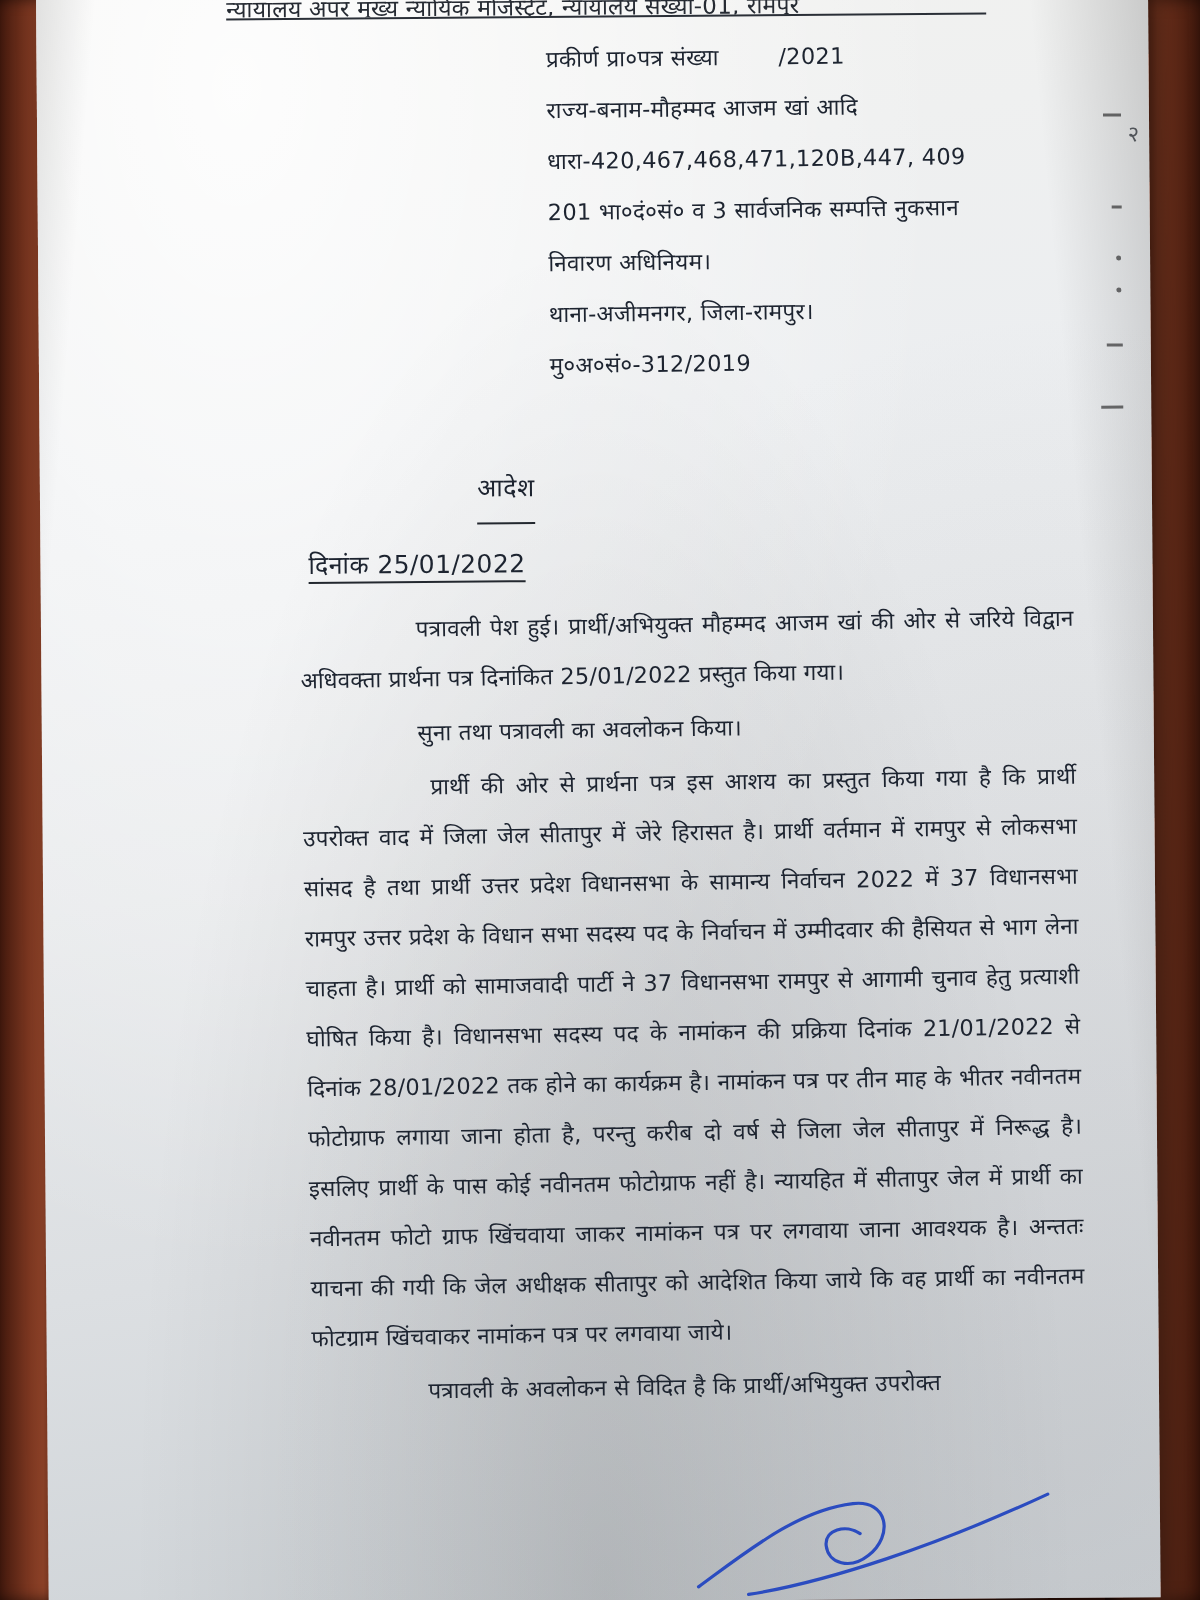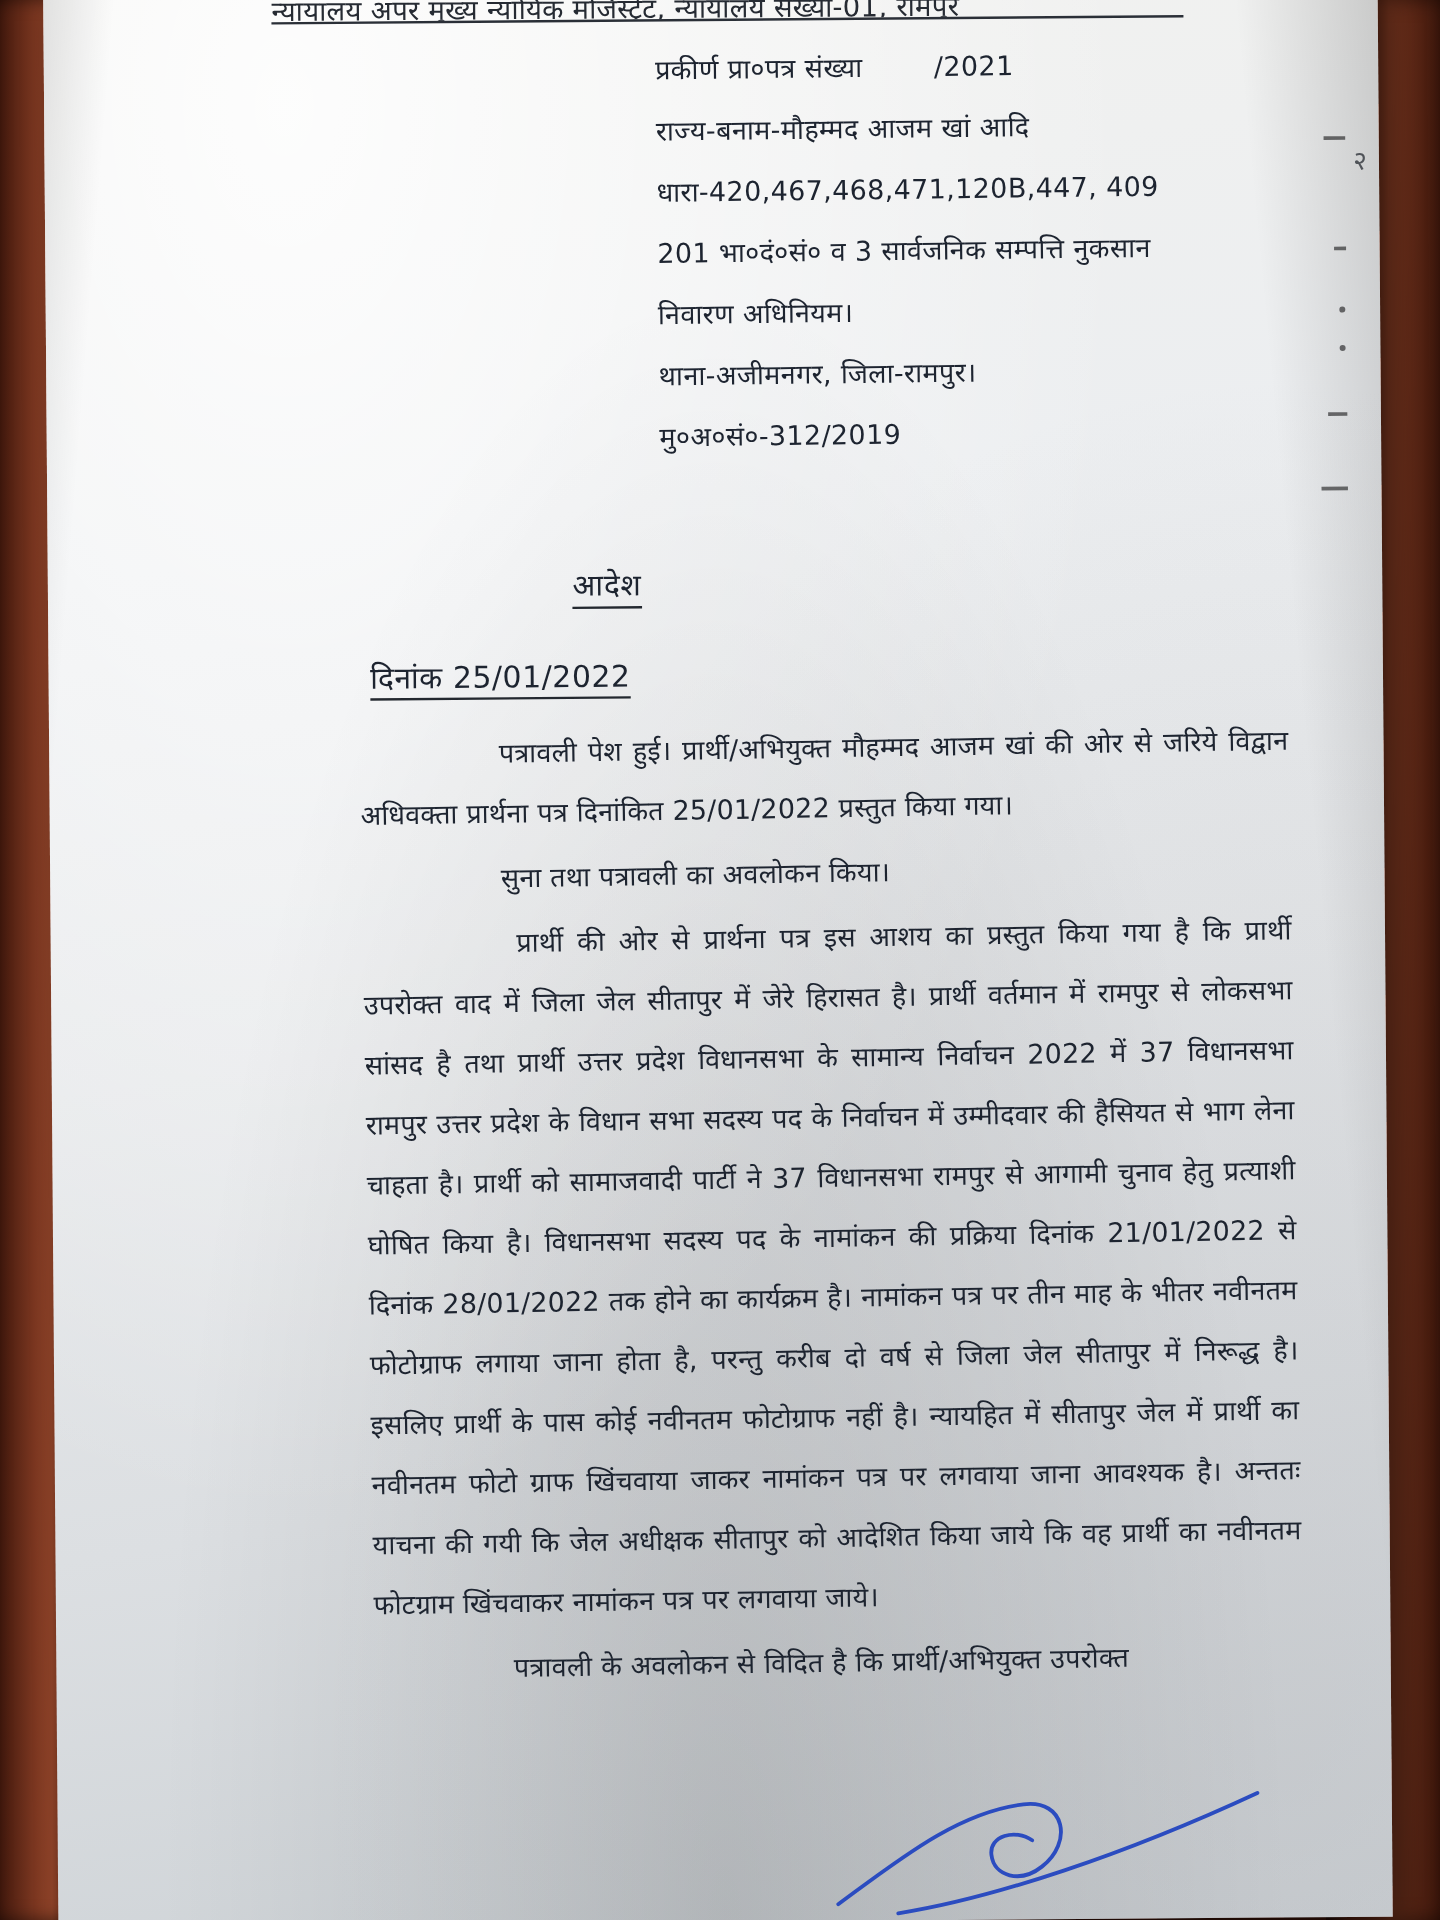--- a/index.html
+++ b/index.html
@@ -115,21 +115,21 @@
 
   .order-title {
     margin-top: 78px;
     text-align: center;
     font-size: 25px;
     letter-spacing: .6px;
     padding-right: 190px;
   }
   .order-title span {
     border-bottom: 2px solid #23282f;
-    padding-bottom: 3px;
+    padding-bottom: 20px;
   }
 
   .date-line {
     margin-top: 42px;
     padding-left: 196px;
     font-size: 25px;
     letter-spacing: .4px;
   }
   .date-line span {
     border-bottom: 2px solid #23282f;

